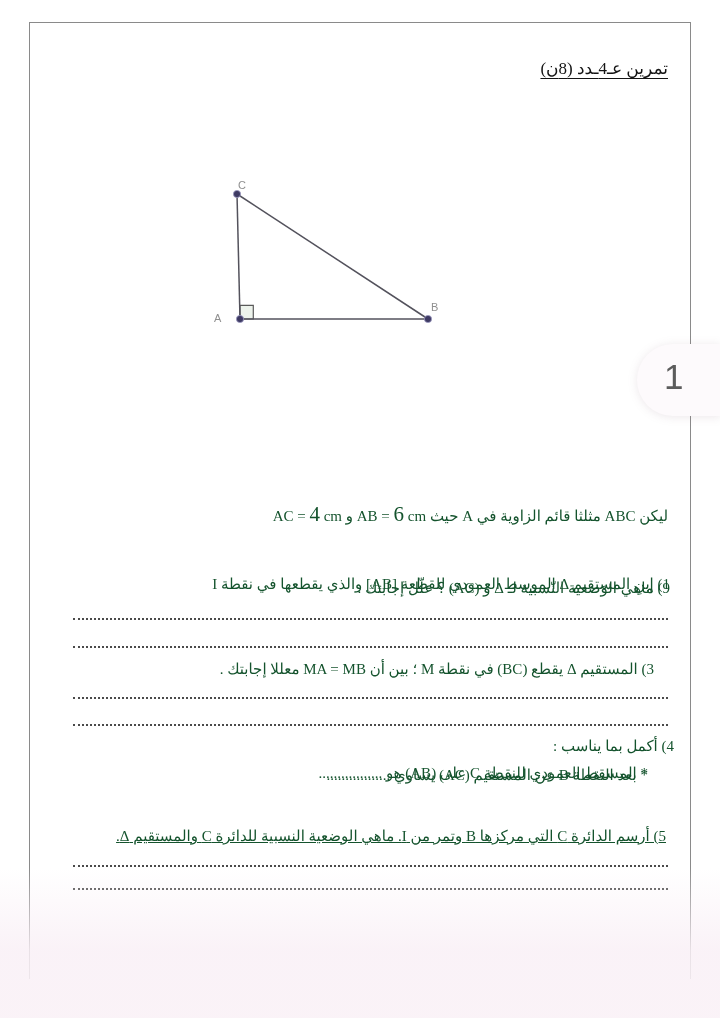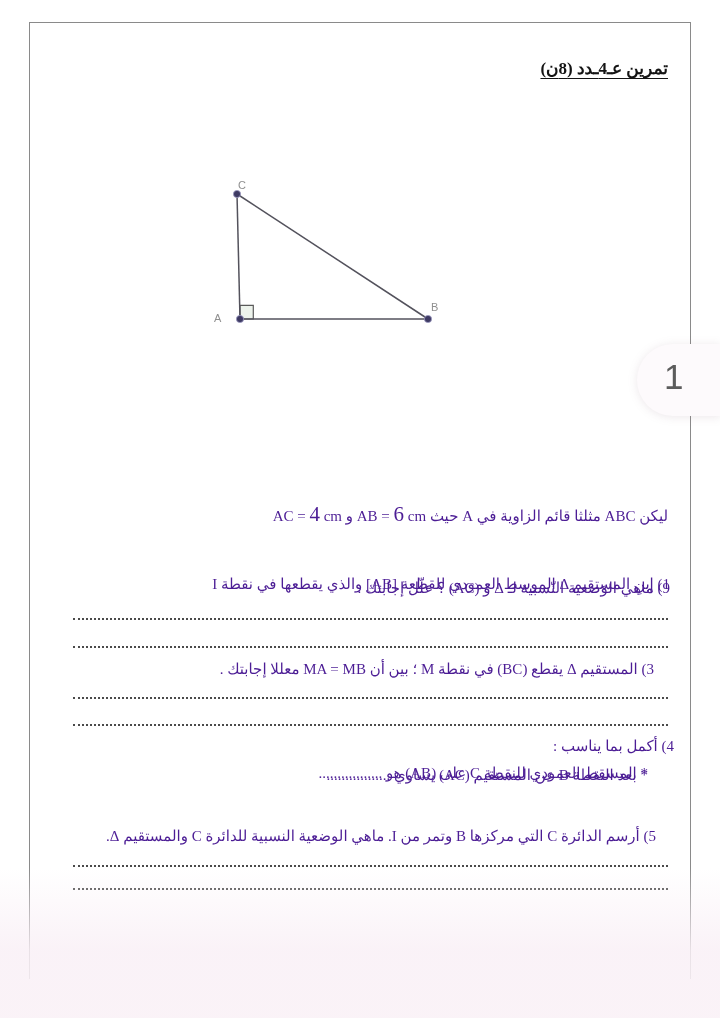--- a/index.html
+++ b/index.html
@@ -19,40 +19,40 @@
     border: 1.6px solid #8a8a8a;
     border-bottom: none;
     z-index: 1;
   }
   .exercise-title {
     position: absolute;
     top: 58px; right: 52px;
     margin: 0;
     direction: rtl;
     font-size: 17px;
-    font-weight: bold;
+    font-weight: normal;
     color: #141414;
     text-decoration: underline;
     text-underline-offset: 4px;
     white-space: nowrap;
     z-index: 2;
   }
   .triangle-wrap {
     position: absolute;
     left: 200px; top: 160px;
     width: 260px; height: 180px;
     z-index: 2;
   }
   .text-line {
     position: absolute;
     margin: 0;
     direction: rtl;
     font-size: 15px;
     line-height: 1.25;
-    color: #4c1d95;
+    color: #14532d;
     white-space: nowrap;
     z-index: 2;
   }
   .big-digit { font-size: 21px; line-height: 1; }
   .dotted-line {
     position: absolute;
     left: 73px;
     width: 595px;
     height: 0;
     border-top: 2px dotted #4a4a4a;
@@ -135,21 +135,21 @@
 
 <div class="dotted-line" style="top:697px;"></div>
 <div class="dotted-line" style="top:724px;"></div>
 
 <p class="text-line" style="top:737px; right:46px;" dir="rtl">4) أكمل بما يناسب :</p>
 
 <p class="text-line" style="top:766px; right:72px;" dir="rtl">* بعد النقطة B عن المستقيم (AC) يساوي .................</p>
 
 <p class="text-line" style="top:764px; right:72px;" dir="rtl">* المسقط العمودي للنقطة C على (AB) هو .................</p>
 
-<p class="text-line" style="top:827px; right:64px;" dir="rtl">5) أرسم الدائرة C التي مركزها B وتمر من I.  ماهي الوضعية النسبية للدائرة C والمستقيم Δ.</p>
+<p class="text-line" style="top:827px; right:54px;text-decoration:underline;" dir="rtl">5) أرسم الدائرة C التي مركزها B وتمر من I.  ماهي الوضعية النسبية للدائرة C والمستقيم Δ.</p>
 
 <div class="dotted-line" style="top:865px;"></div>
 <div class="dotted-line" style="top:888px;"></div>
 
 <div class="bottom-tint"></div>
 
 <div class="page-pill">
   <span class="num">1</span>
 </div>
 

